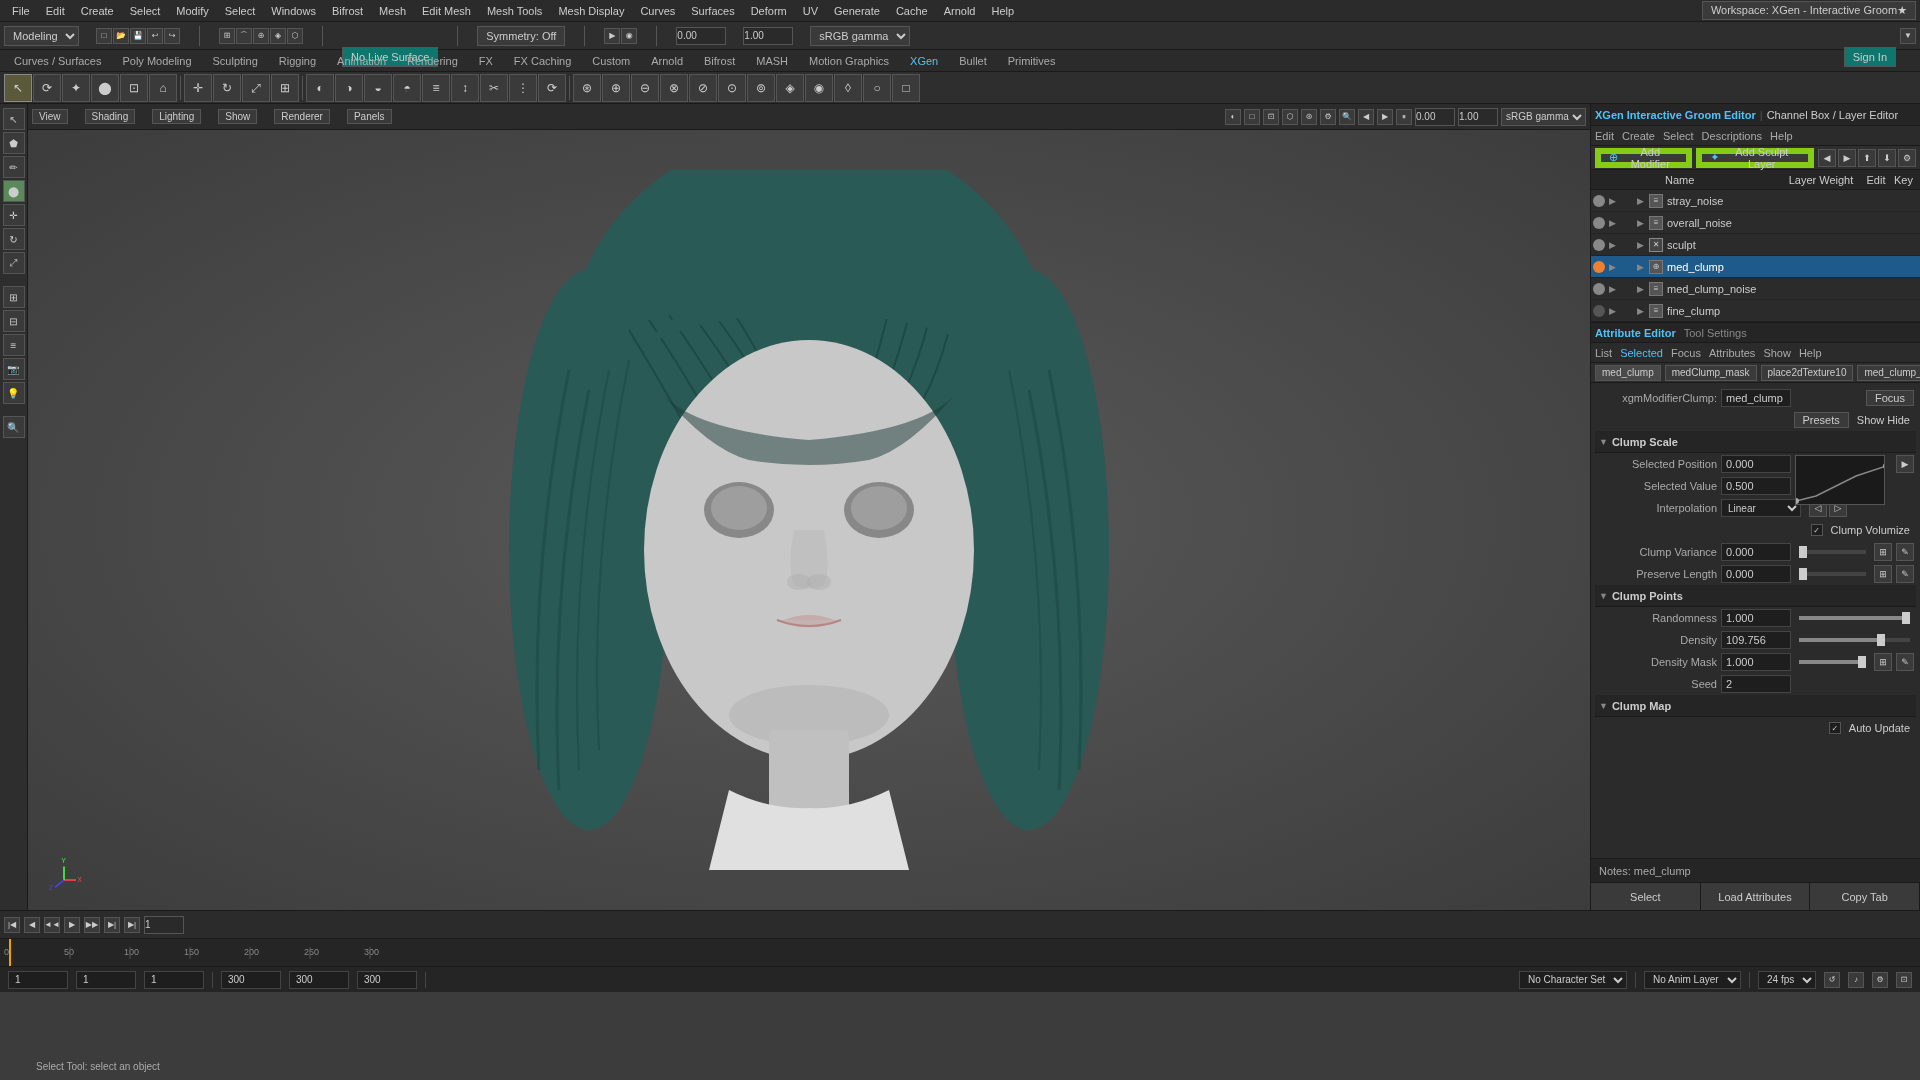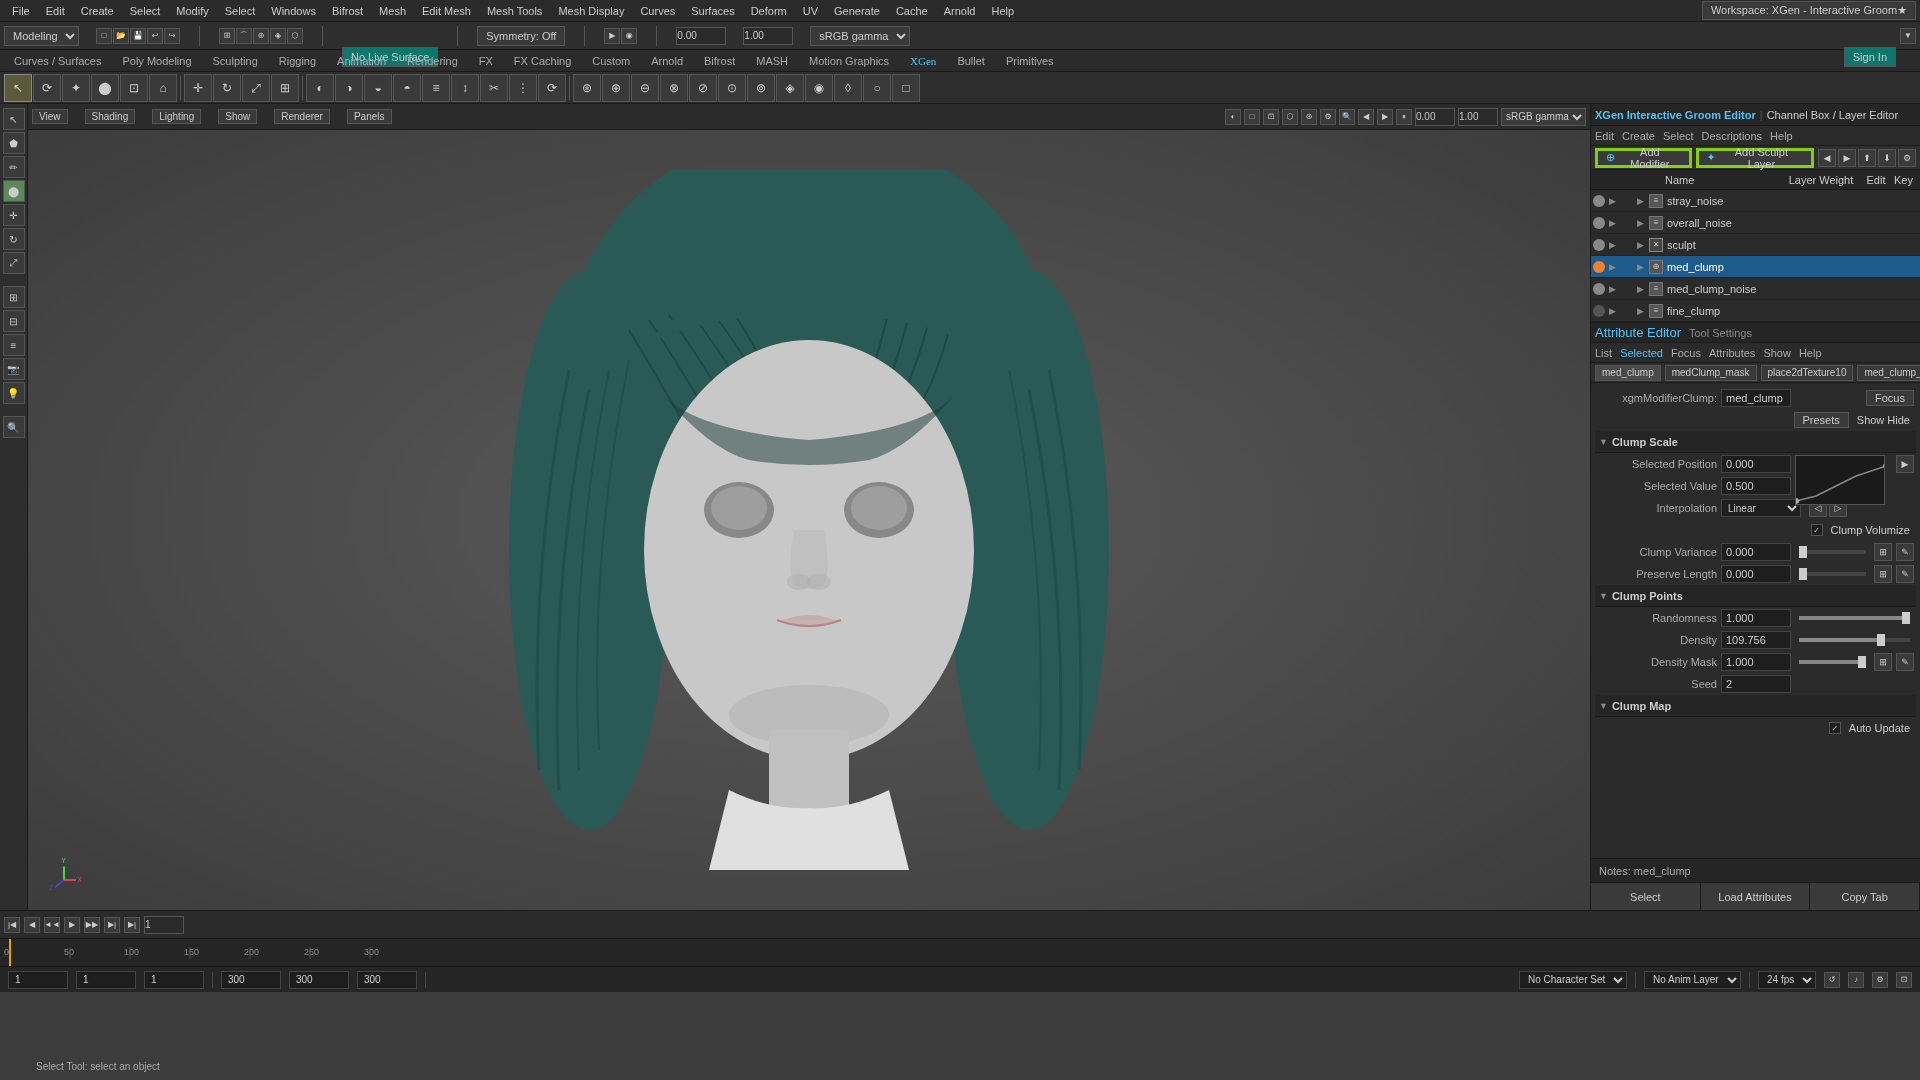--- a/index.html
+++ b/index.html
@@ -13,21 +13,21 @@
     
     .toolbar2 { background: #2e2e2e; height: 28px; display: flex; align-items: center; padding: 0 4px; border-bottom: 1px solid #1a1a1a; gap: 17px; }
     .toolbar2 select { background: #3a3a3a; color: #ccc; border: 1px solid #555; height: 20px; font-size: 11px; padding: 0 4px; }
     .toolbar2-sep { width: 1px; height: 20px; background: #555; margin: 0 2px; }
     .live-surface-btn { background: #0f766e; border: 1px solid #555; color: #ccc; padding: 2px 8px; font-size: 11px; cursor: pointer; height: 20px; margin-top: 43px; }
     .symmetry-btn { background: #3a3a3a; border: 1px solid #555; color: #ccc; padding: 2px 8px; font-size: 11px; cursor: pointer; height: 20px; }
 
     
     .tab-row { background: #2b2b2b; height: 22px; display: flex; align-items: center; padding: 0 4px; border-bottom: 1px solid #1a1a1a; gap: 1px; }
     .tab-item { padding: 2px 10px; cursor: pointer; color: #aaa; font-size: 11px; }
-    .tab-item.active { color: #4fc3f7; font-family: Liberation Serif, serif; }
+    .tab-item.active { color: #4fc3f7; }
 
     
     .icon-toolbar { background: #2e2e2e; height: 32px; display: flex; align-items: center; padding: 0 4px; border-bottom: 1px solid #1a1a1a; gap: 1px; }
     .icon-btn { width: 28px; height: 28px; background: #3a3a3a; border: 1px solid #555; display: flex; align-items: center; justify-content: center; cursor: pointer; font-size: 12px; color: #ccc; }
     .icon-btn.active { background: #5a5a3a; border-color: #888; }
     .icon-sep { width: 1px; height: 24px; background: #555; margin: 0 2px; }
 
     
     .left-sidebar { width: 28px; background: #2e2e2e; border-right: 1px solid #1a1a1a; display: flex; flex-direction: column; align-items: center; padding: 4px 0; gap: 2px; }
     .side-icon { width: 22px; height: 22px; background: #3a3a3a; border: 1px solid #555; display: flex; align-items: center; justify-content: center; cursor: pointer; font-size: 10px; color: #ccc; }
@@ -73,21 +73,21 @@
     .panel-header-title { color: #4fc3f7; font-size: 11px; font-weight: bold; }
     .panel-header-sep { color: #555; }
     .panel-header-title2 { color: #ccc; font-size: 11px; }
 
     
     .panel-nav { background: #2b2b2b; height: 20px; display: flex; align-items: center; padding: 0 4px; border-bottom: 1px solid #1a1a1a; gap: 8px; }
     .panel-nav span { color: #aaa; font-size: 11px; cursor: pointer; }
 
     
     .modifier-toolbar { background: #2e2e2e; height: 24px; display: flex; align-items: center; padding: 0 4px; border-bottom: 1px solid #1a1a1a; gap: 4px; }
-    .modifier-btn { background: #3a3a3a; border: 3px solid #84cc16; color: #ccc; padding: 1px 8px; font-size: 11px; cursor: pointer; height: 20px; display: flex; align-items: center; gap: 4px; }
+    .modifier-btn { background: #3a3a3a; border: 6px solid #84cc16; color: #ccc; padding: 1px 8px; font-size: 11px; cursor: pointer; height: 20px; display: flex; align-items: center; gap: 4px; }
     .modifier-btn.blue-icon::before { content: '⊕'; color: #4fc3f7; }
     .modifier-btn.green-icon::before { content: '✦'; color: #4fc3f7; }
     .panel-right-icons { margin-left: auto; display: flex; gap: 2px; }
     .panel-icon { width: 18px; height: 18px; background: #3a3a3a; border: 1px solid #555; display: flex; align-items: center; justify-content: center; cursor: pointer; font-size: 9px; }
 
     
     .layer-list-header { display: flex; align-items: center; padding: 2px 4px; background: #252525; border-bottom: 1px solid #1a1a1a; height: 20px; }
     .layer-col-name { flex: 1; color: #ccc; font-size: 11px; }
     .layer-col-weight { width: 80px; color: #ccc; font-size: 11px; text-align: center; }
     .layer-col-edit { width: 30px; color: #ccc; font-size: 11px; text-align: center; }
@@ -99,21 +99,21 @@
     .layer-vis { width: 16px; height: 16px; border-radius: 50%; background: #888; margin-right: 4px; display: flex; align-items: center; justify-content: center; flex-shrink: 0; }
     .layer-vis.active { background: #f08030; }
     .layer-expand { width: 12px; color: #888; font-size: 9px; }
     .layer-icon { width: 14px; height: 14px; background: #555; border: 1px solid #777; margin-right: 4px; font-size: 8px; display: flex; align-items: center; justify-content: center; flex-shrink: 0; }
     .layer-name { flex: 1; font-size: 11px; color: #ccc; }
     .layer-item.selected .layer-name { color: #fff; }
 
     
     .attr-editor { border-top: 1px solid #1a1a1a; flex: 1; display: flex; flex-direction: column; overflow: hidden; }
     .attr-header { background: #252525; height: 20px; display: flex; align-items: center; padding: 0 4px; border-bottom: 1px solid #1a1a1a; gap: 8px; }
-    .attr-header-title { color: #4fc3f7; font-size: 13px; font-weight: normal; }
+    .attr-header-title { color: #4fc3f7; font-size: 11px; font-weight: bold; }
     .attr-tab { color: #888; font-size: 11px; cursor: pointer; }
 
     
     .attr-tabs { background: #2e2e2e; height: 20px; display: flex; align-items: center; padding: 0 4px; border-bottom: 1px solid #1a1a1a; gap: 4px; overflow: hidden; }
     .attr-tab-pill { background: #3a3a3a; border: 1px solid #555; color: #ccc; padding: 0 6px; font-size: 10px; height: 16px; display: flex; align-items: center; cursor: pointer; white-space: nowrap; }
     .attr-tab-pill.active { background: #4a4a4a; }
 
     
     .attr-content { flex: 1; overflow-y: auto; padding: 4px; }
     .attr-row { display: flex; align-items: center; height: 22px; padding: 0 2px; gap: 4px; }

